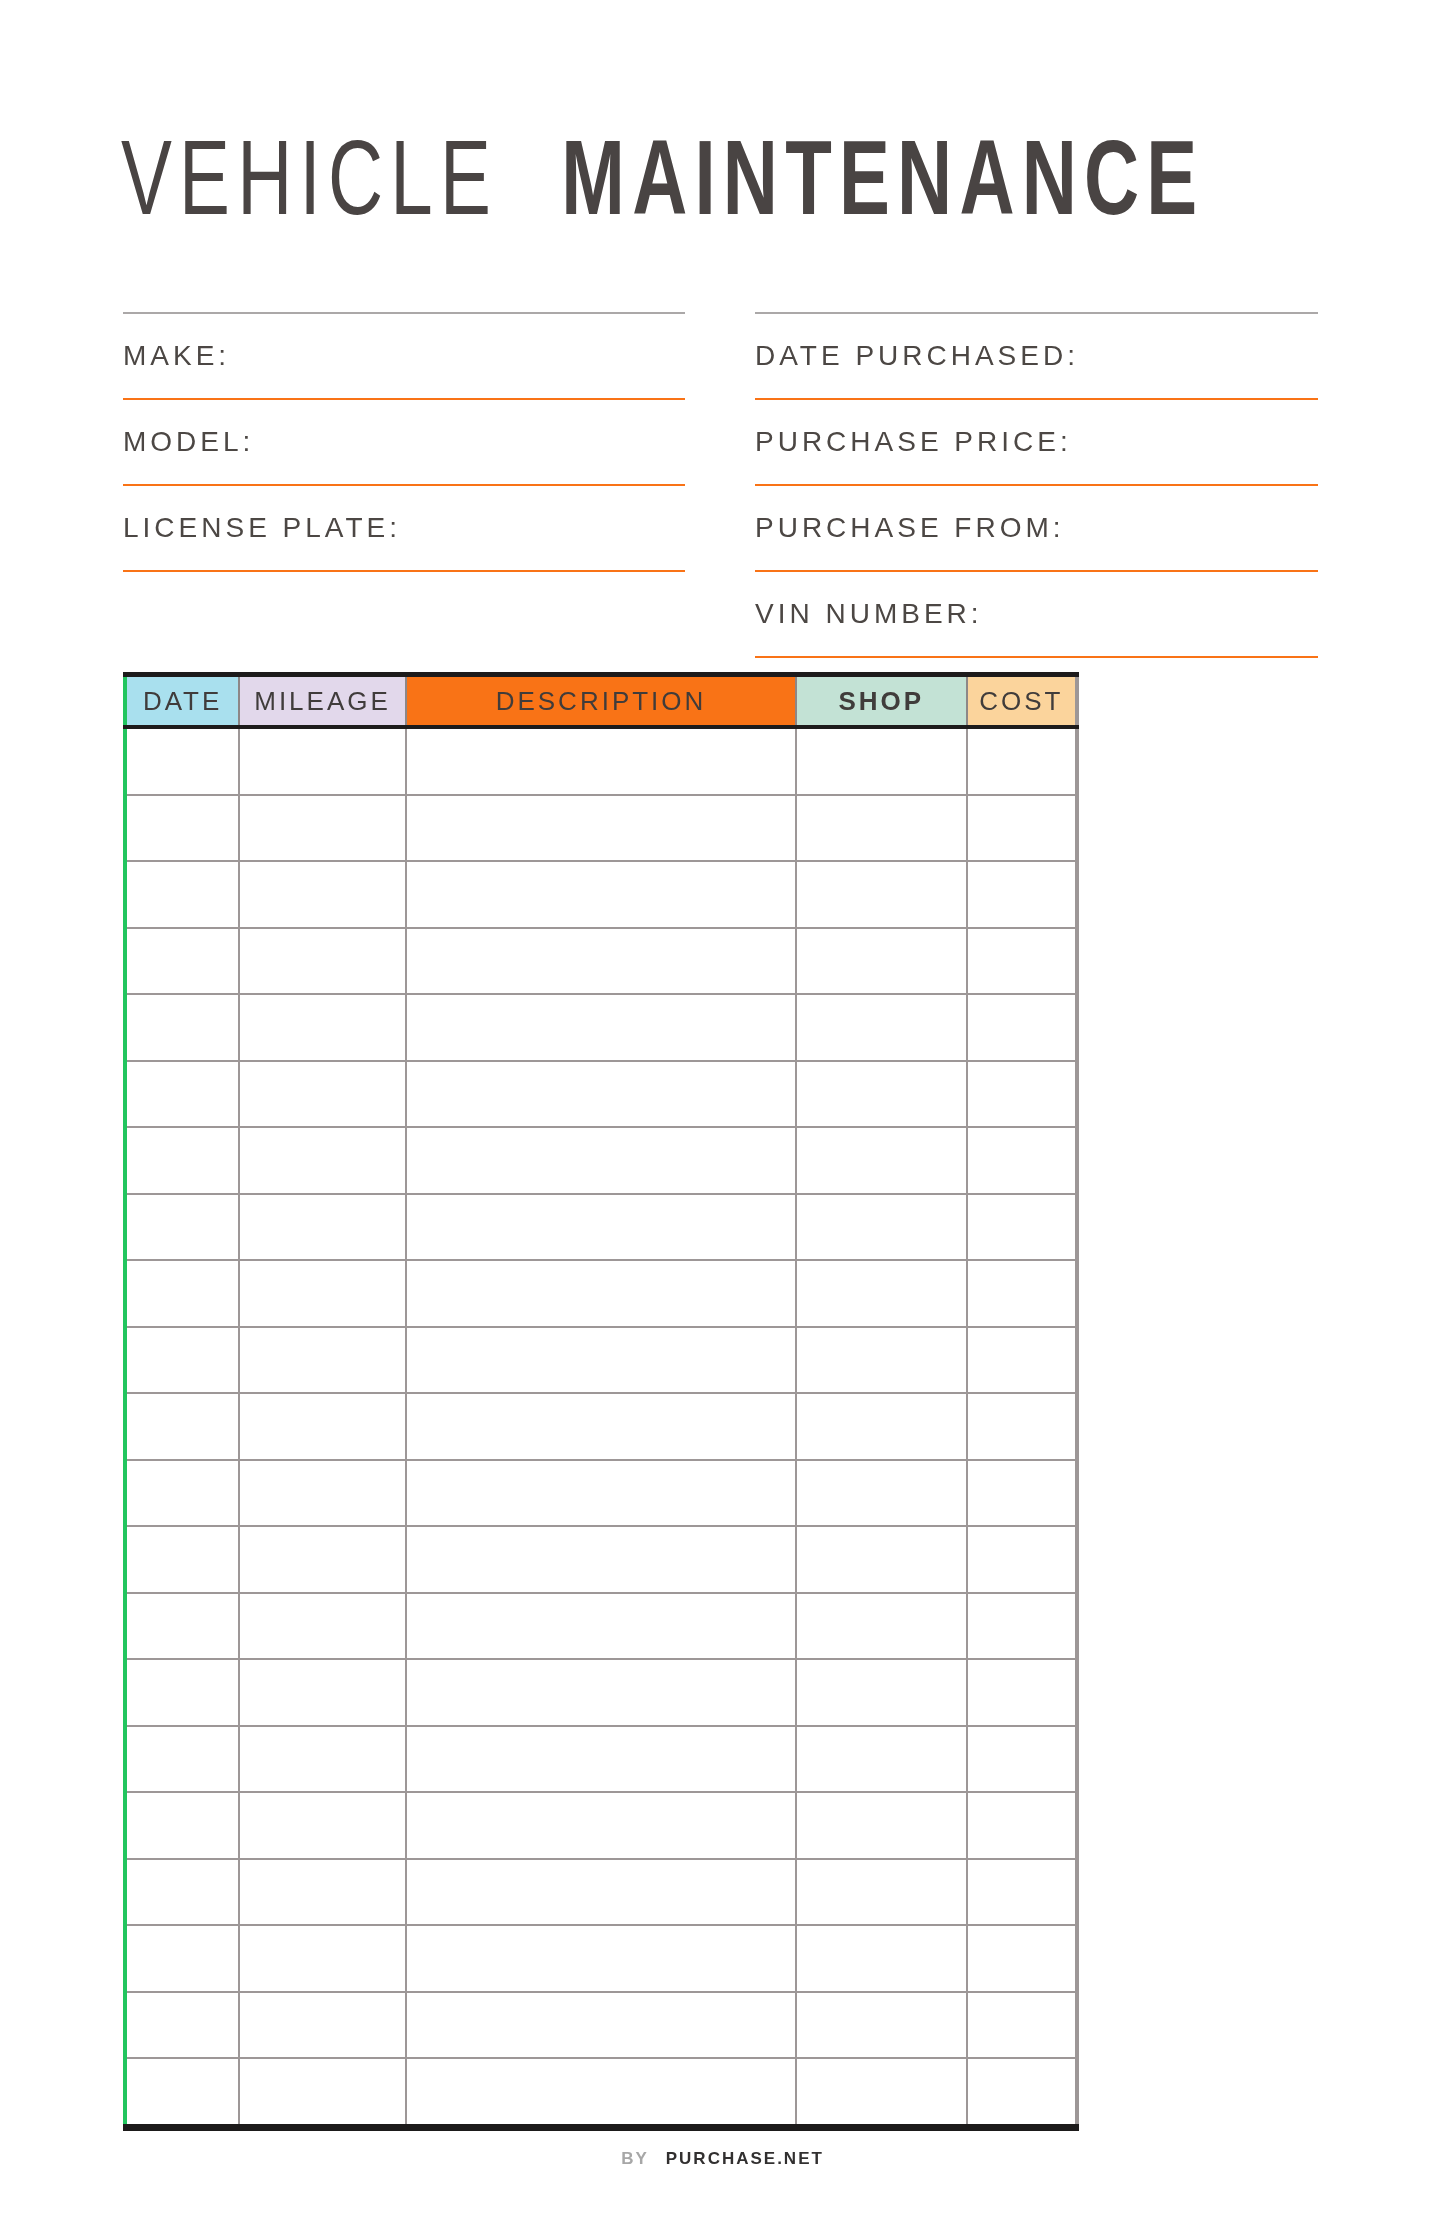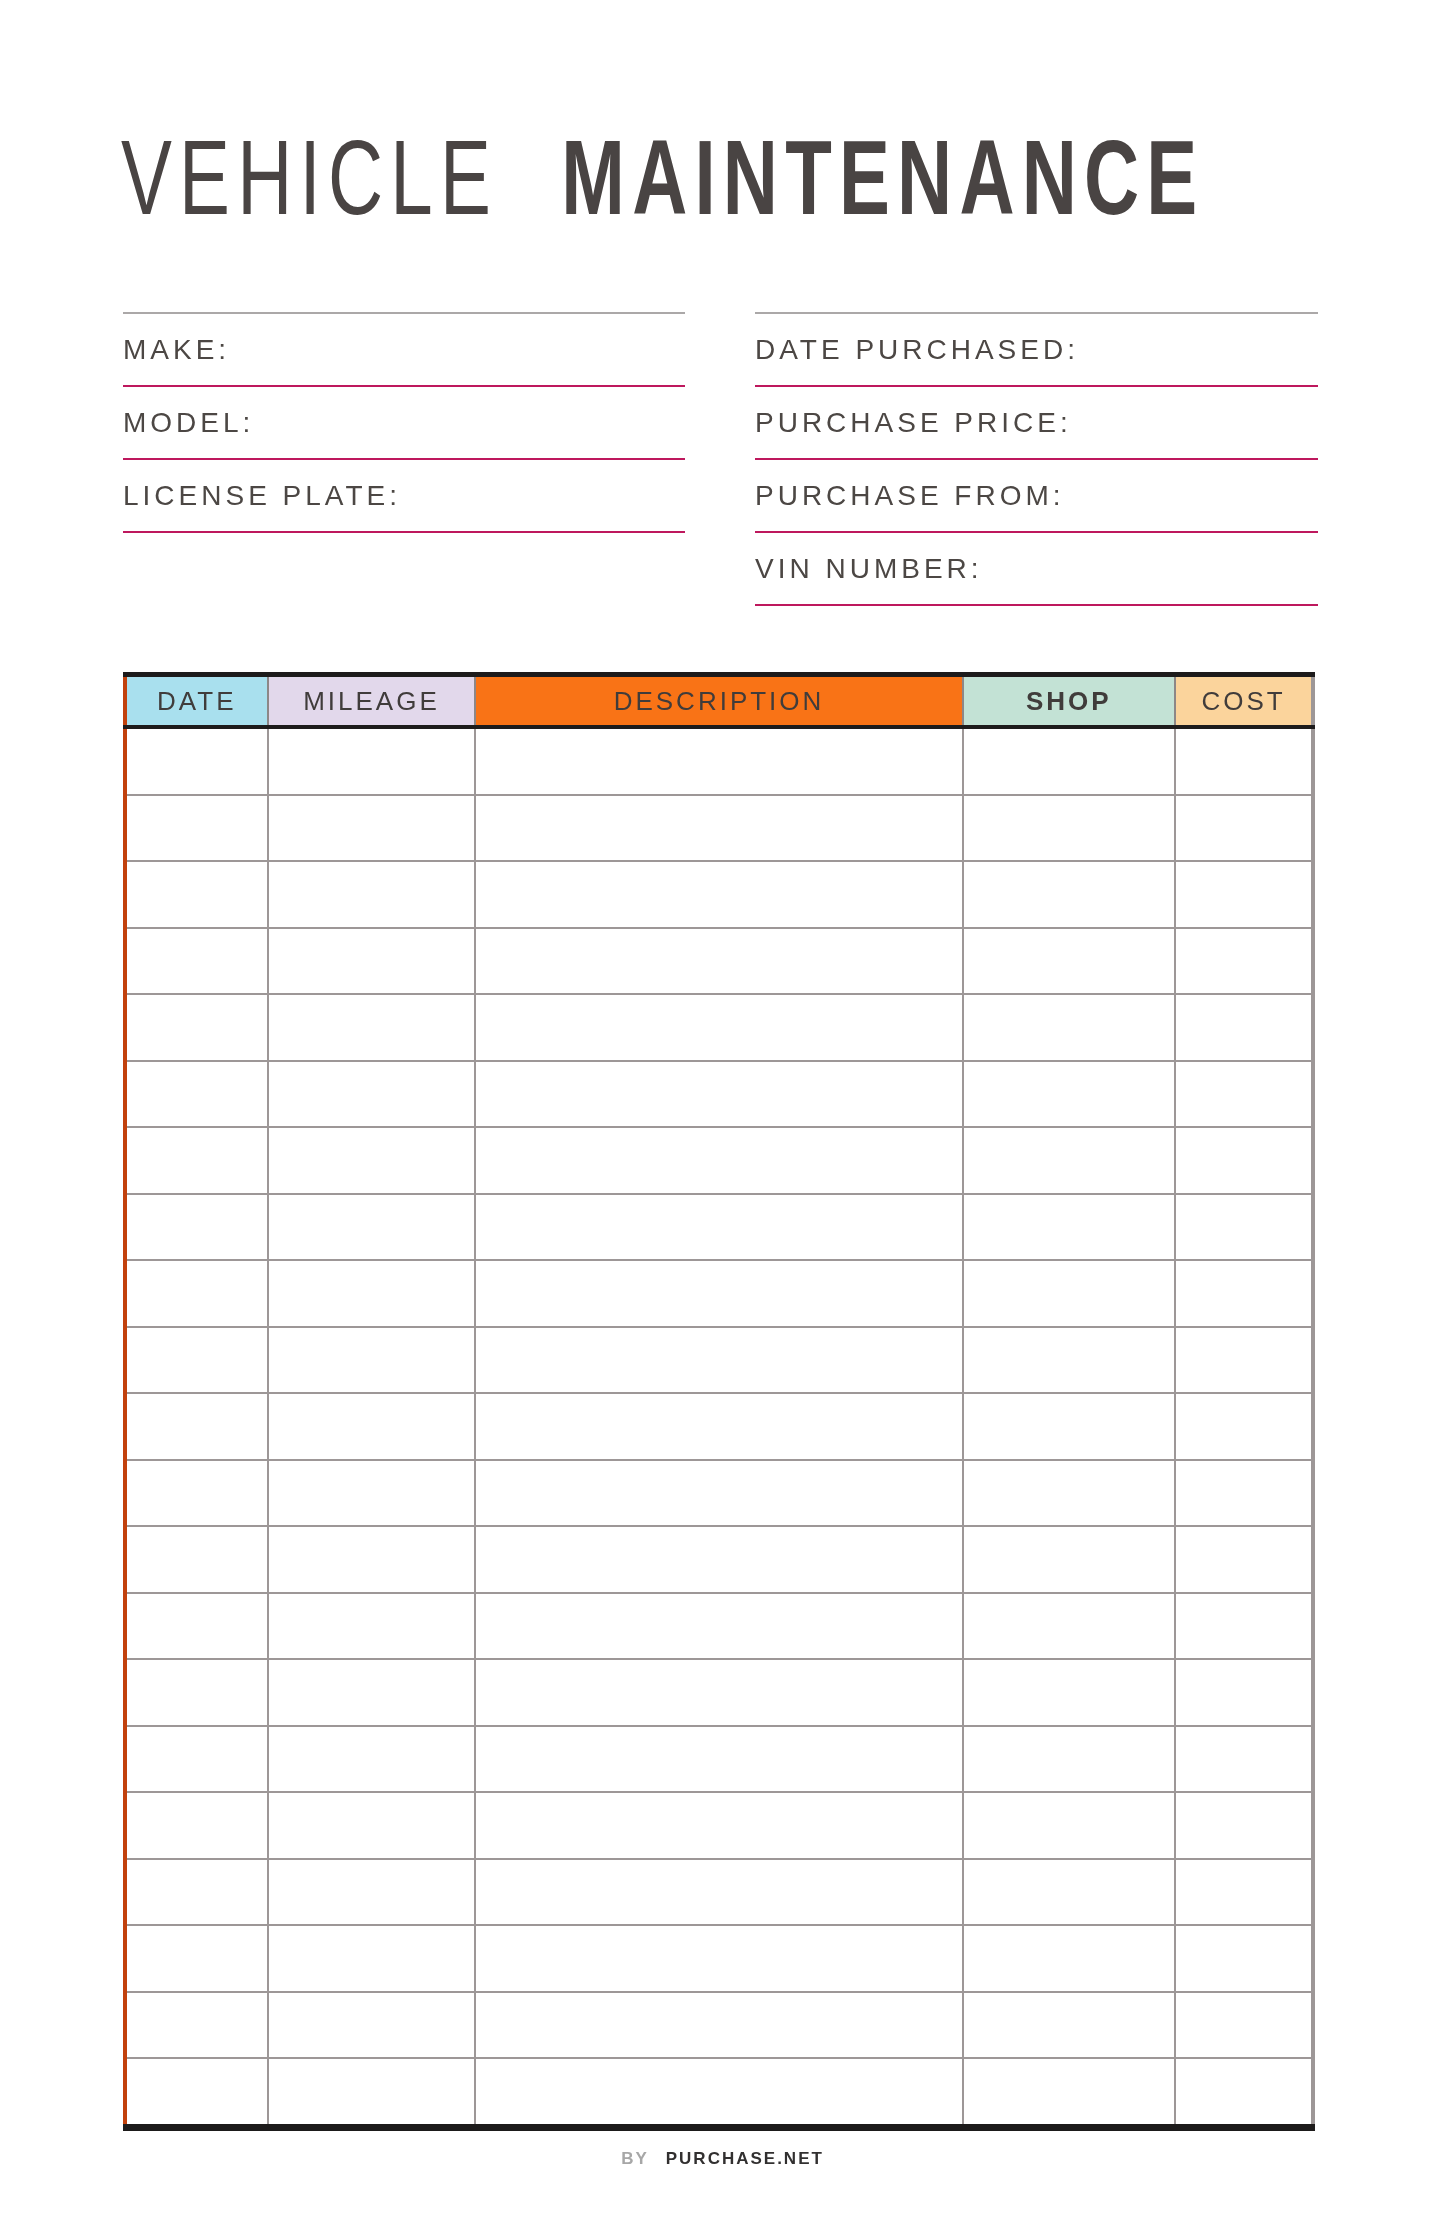--- a/index.html
+++ b/index.html
@@ -10,28 +10,28 @@
   .title{position:absolute;left:121px;top:122px;white-space:nowrap;
          transform:scaleX(0.72);transform-origin:left top;
          font-size:106px;line-height:1.05;letter-spacing:10px;}
   .title .light{font-weight:300;}
   .title .bold{font-weight:800;margin-left:88px;}
 
   
   .info-col{position:absolute;top:312px;border-top:2px solid #aba8a8;}
   .info-col-left{left:123px;width:562px;}
   .info-col-right{left:755px;width:563px;}
-  .field{height:73px;border-bottom:2px solid #be185d;display:flex;align-items:center;box-sizing:border-box;}
+  .field{height:86px;border-bottom:2px solid #f97316;display:flex;align-items:center;box-sizing:border-box;}
   .field-label{font-size:28px;letter-spacing:4px;color:#4c4744;}
   .field-value{flex:1;font-size:28px;color:#4c4744;margin-left:14px;}
 
   
-  .log-table{position:absolute;left:123px;top:672px;width:1192px;
+  .log-table{position:absolute;left:123px;top:672px;width:956px;
              border-collapse:collapse;table-layout:fixed;
-             border-left:4px solid #c2410c;border-right:4px solid #9d9797;
+             border-left:4px solid #22c55e;border-right:4px solid #9d9797;
              border-bottom:7px solid #1d1b1b;}
   .log-table th{height:46px;box-sizing:content-box;
                 border-top:5px solid #1d1b1b;border-bottom:4px solid #1d1b1b;
                 border-left:2px solid #8d8787;border-right:2px solid #8d8787;
                 font-size:26px;font-weight:400;letter-spacing:3px;color:#403c3b;text-align:center;}
   .log-table td{height:62.5px;border:2px solid #9d9797;}
 
   
   .footer{position:absolute;left:0;right:0;top:2149px;text-align:center;
           font-size:17px;letter-spacing:2px;white-space:nowrap;}

